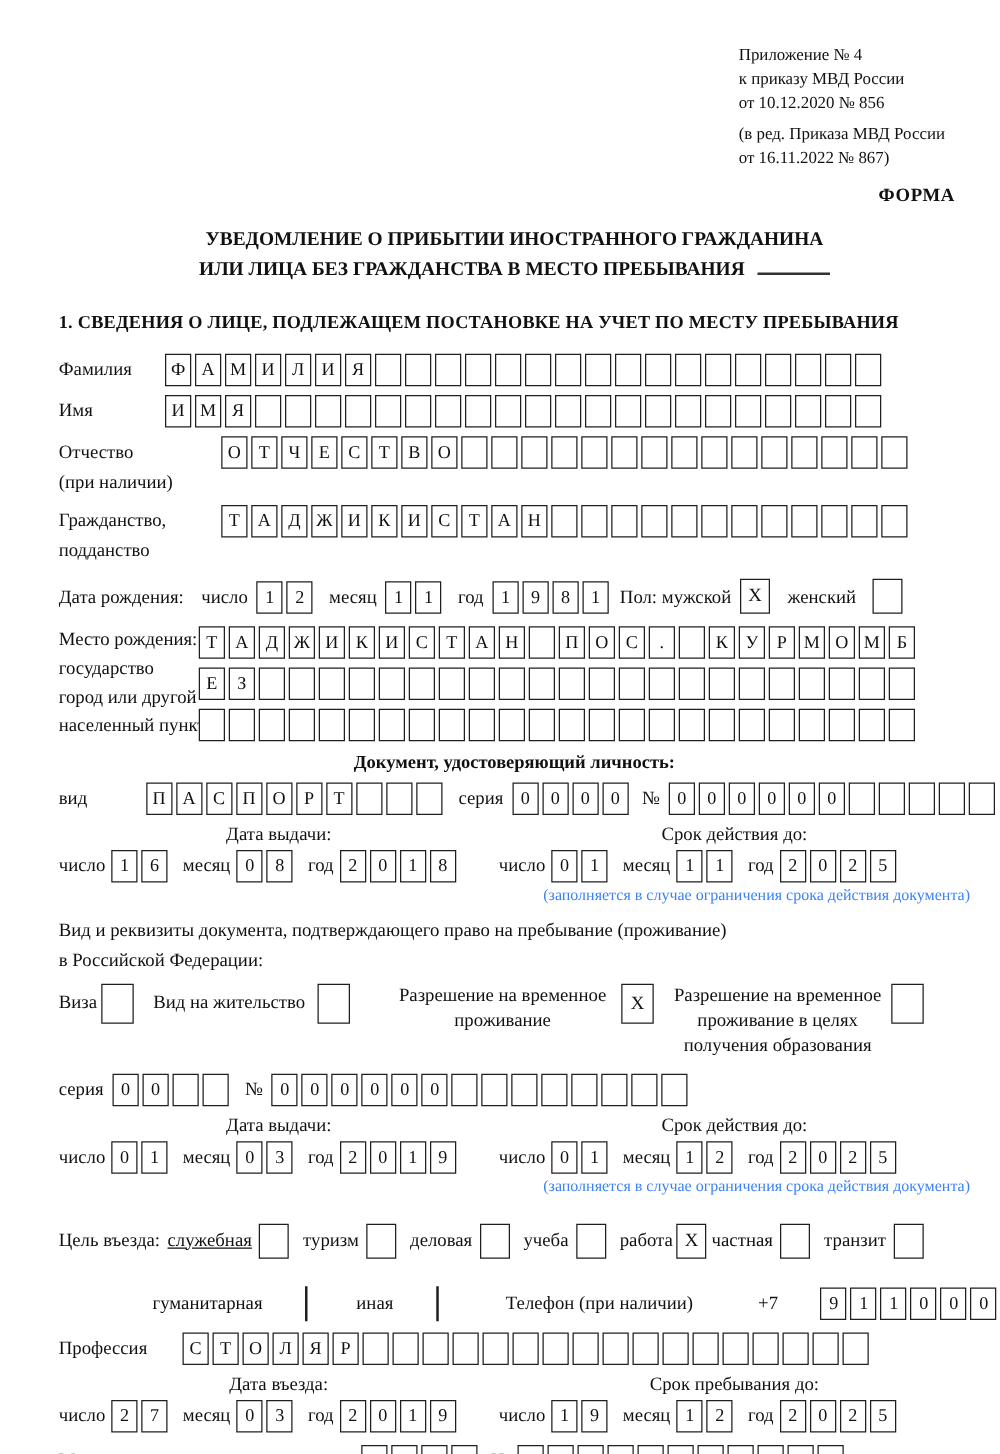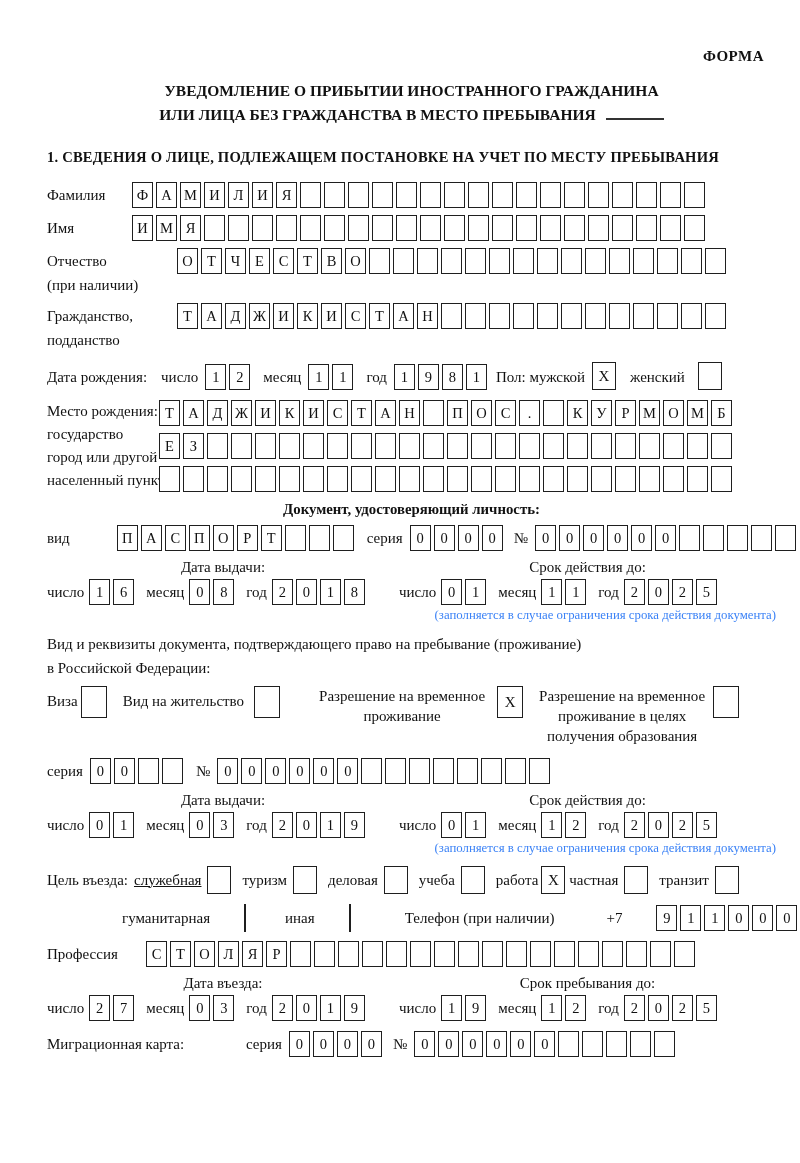--- a/index.html
+++ b/index.html
@@ -50,30 +50,39 @@
 
   .intro{font-size:15px;line-height:24px;margin-top:9px;}
 
   .opt-row{display:flex;align-items:flex-start;margin-top:6px;font-size:15px;}
   .opt{display:flex;align-items:flex-start;}
   .opt .olabel{line-height:20px;}
   .opt .wrap{text-align:center;}
   .opt .w172{width:178px;}
   .opt .w168{width:170px;}
 
-  .purpose-line{display:flex;align-items:center;font-size:15px;margin-top:10px;white-space:nowrap;}
+  .purpose-line{display:flex;align-items:center;font-size:15px;margin-top:22px;white-space:nowrap;}
   .purpose-line .pl{margin-left:11px;}
   .purpose-line .pl0{margin-left:0;}
   .indent75{margin-left:75px;gap:28px;}
 </style>
 </head>
 <body>
 
 <div class="page">
 
+  <div class="appendix">
+    <div>Приложение № 4</div>
+    <div>к приказу МВД России</div>
+    <div>от 10.12.2020 № 856</div>
+    <div class="grp2">
+      <div>(в ред. Приказа МВД России</div>
+      <div>от 16.11.2022 № 867)</div>
+    </div>
+  </div>
 
   <div class="forma">ФОРМА</div>
 
   <div class="title">
     <div>УВЕДОМЛЕНИЕ О ПРИБЫТИИ ИНОСТРАННОГО ГРАЖДАНИНА</div>
     <div><span>ИЛИ ЛИЦА БЕЗ ГРАЖДАНСТВА В МЕСТО ПРЕБЫВАНИЯ</span><span class="blank"></span></div>
   </div>
 
   <div class="sec-heading">1. СВЕДЕНИЯ О ЛИЦЕ, ПОДЛЕЖАЩЕМ ПОСТАНОВКЕ НА УЧЕТ ПО МЕСТУ ПРЕБЫВАНИЯ</div>
 

